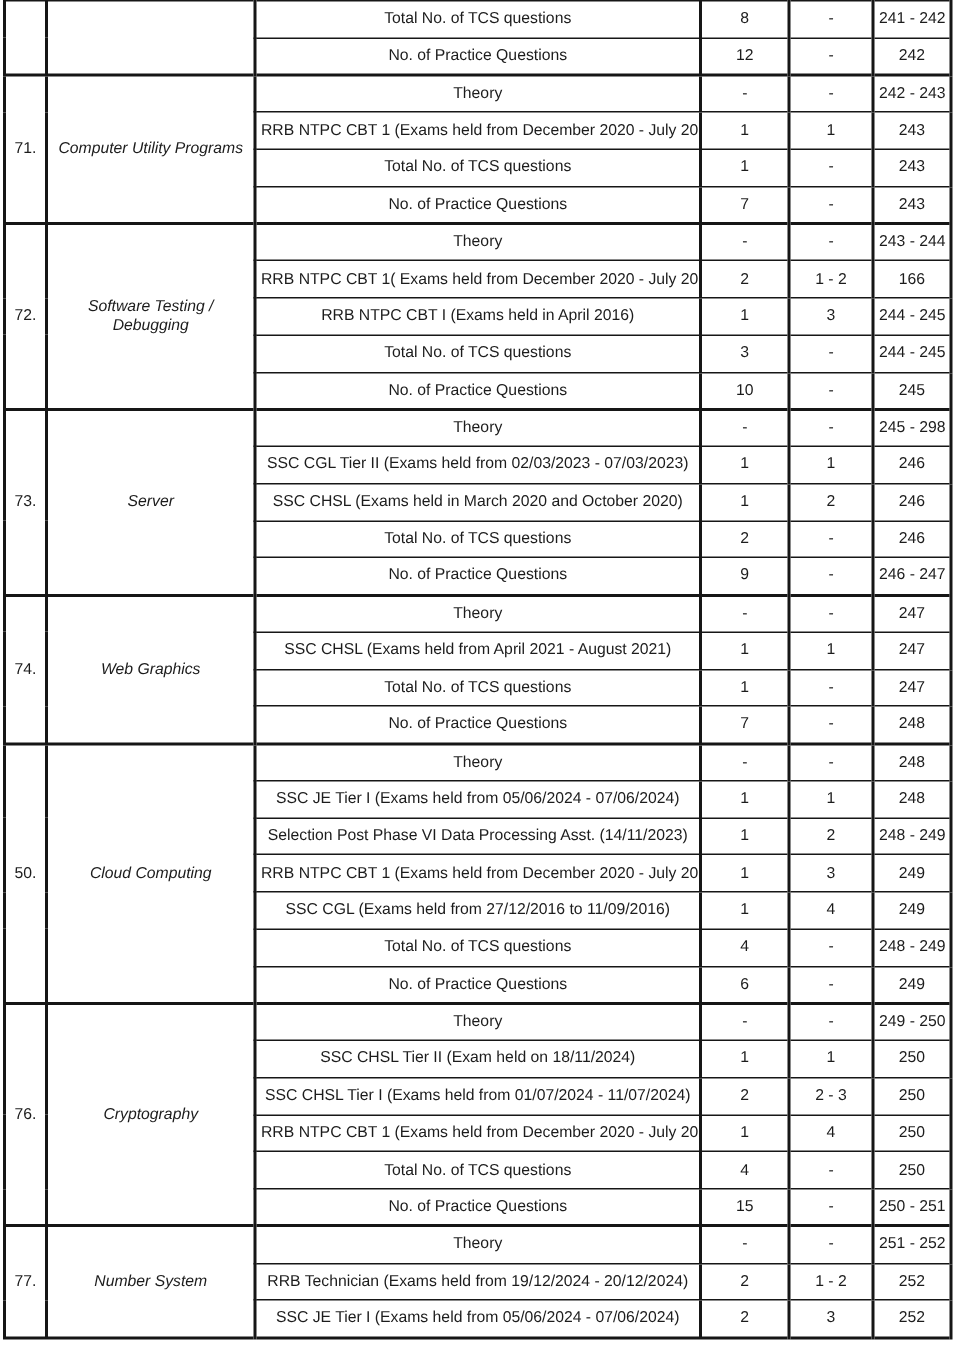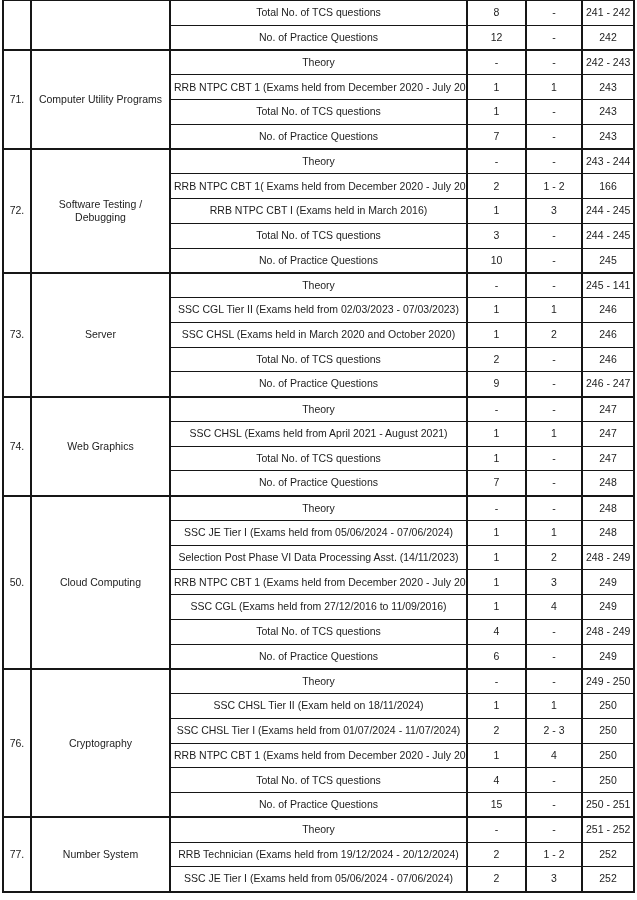--- a/index.html
+++ b/index.html
@@ -44,20 +44,21 @@
   }
   tr.section-start td {
     border-top-width: 2px;
   }
   td.serial-cell {
     padding: 0 1px;
     margin-top: 44px;
   }
   td.topic-cell {
     padding: 0 14px;
+    font-style: italic;
   }
   td.label-cell {
     white-space: nowrap;
     margin-top: 28px;
   }
   td.num-cell {
     white-space: nowrap;
   }
 </style>
 </head>
@@ -122,21 +123,21 @@
           <td class="num-cell">-</td>
           <td class="num-cell">243 - 244</td>
         </tr>
         <tr>
           <td class="label-cell">RRB NTPC CBT 1( Exams held from December 2020 - July 2021)</td>
           <td class="num-cell">2</td>
           <td class="num-cell">1 - 2</td>
           <td class="num-cell">166</td>
         </tr>
         <tr>
-          <td class="label-cell">RRB NTPC CBT I (Exams held in March 2016)</td>
+          <td class="label-cell">RRB NTPC CBT I (Exams held in April 2016)</td>
           <td class="num-cell">1</td>
           <td class="num-cell">3</td>
           <td class="num-cell">244 - 245</td>
         </tr>
         <tr>
           <td class="label-cell">Total No. of TCS questions</td>
           <td class="num-cell">3</td>
           <td class="num-cell">-</td>
           <td class="num-cell">244 - 245</td>
         </tr>
@@ -145,21 +146,21 @@
           <td class="num-cell">10</td>
           <td class="num-cell">-</td>
           <td class="num-cell">245</td>
         </tr>
         <tr class="section-start">
           <td rowspan="5" class="serial-cell">73.</td>
           <td rowspan="5" class="topic-cell">Server</td>
           <td class="label-cell">Theory</td>
           <td class="num-cell">-</td>
           <td class="num-cell">-</td>
-          <td class="num-cell">245 - 141</td>
+          <td class="num-cell">245 - 298</td>
         </tr>
         <tr>
           <td class="label-cell">SSC CGL Tier II (Exams held from 02/03/2023 - 07/03/2023)</td>
           <td class="num-cell">1</td>
           <td class="num-cell">1</td>
           <td class="num-cell">246</td>
         </tr>
         <tr>
           <td class="label-cell">SSC CHSL (Exams held in March 2020 and October 2020)</td>
           <td class="num-cell">1</td>

